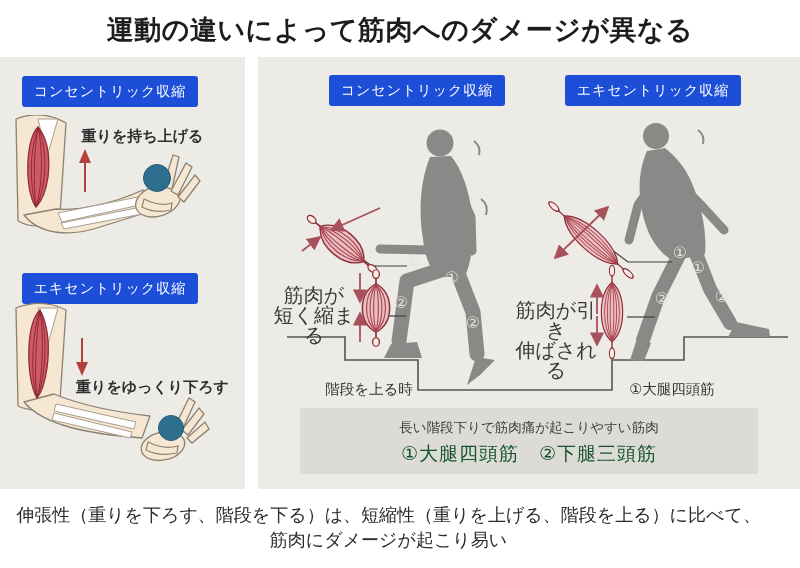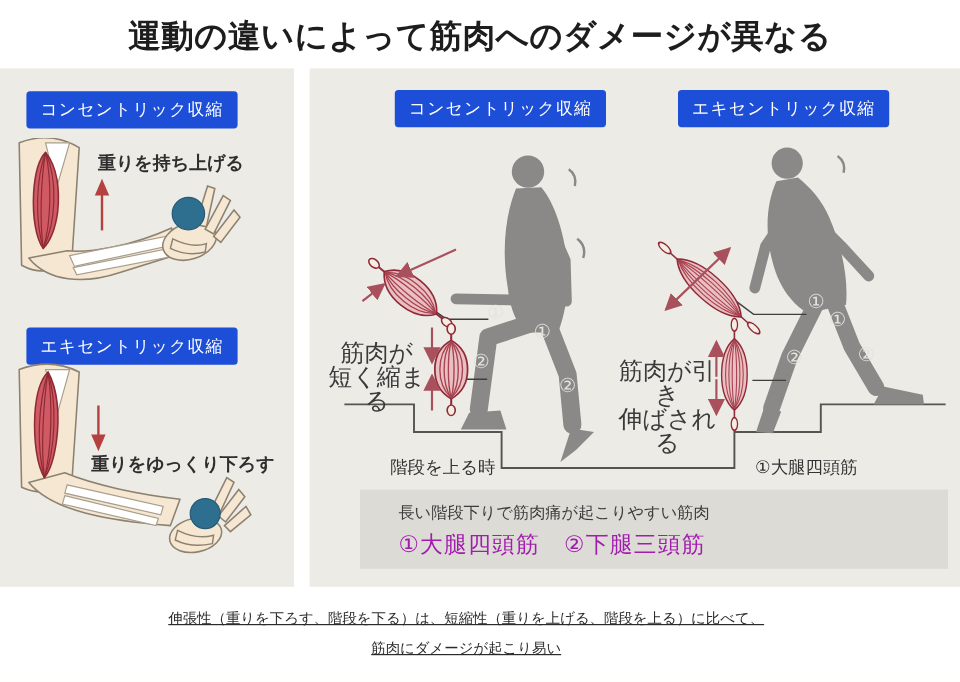--- a/index.html
+++ b/index.html
@@ -9,25 +9,25 @@
          font-size:27px;font-weight:bold;color:#1d1d1d;letter-spacing:.5px;}
   .panel{position:absolute;background:#ecebe6;}
   .panel.left{left:0;top:57px;width:245px;height:432px;}
   .panel.right{left:258px;top:57px;width:542px;height:432px;}
   .pill{position:absolute;width:176px;height:31px;background:#1d4ed8;border-radius:3px;
         color:#fff;font-size:14px;letter-spacing:1px;text-align:center;line-height:31px;}
   .cap{position:absolute;font-size:15px;font-weight:700;color:#2e2e2e;text-align:center;}
   .small-label{position:absolute;font-size:20px;color:#3a3a3a;text-align:center;line-height:20px;}
   .stair-label{position:absolute;font-size:14.5px;color:#333;text-align:center;}
   .marker{position:absolute;transform:translate(-50%,-50%);color:#e3e2dc;font-size:16px;line-height:1;}
-  .infobox{position:absolute;left:42px;top:351px;width:458px;height:66px;background:#dcdbd5;text-align:left;padding-left:32px;}
+  .infobox{position:absolute;left:42px;top:351px;width:458px;height:66px;background:#dcdbd5;text-align:center;}
   .infobox .l1{font-size:13.5px;color:#3c3c3c;margin-top:11px;}
-  .infobox .l2{font-size:19px;color:#a21caf;margin-top:4px;letter-spacing:1px;}
+  .infobox .l2{font-size:19px;color:#14532d;margin-top:4px;letter-spacing:1px;}
   .footnote{position:absolute;top:503px;left:0;width:777px;text-align:center;
-            font-size:12px;color:#2b2b2b;line-height:25px;text-decoration:underline;}
+            font-size:18px;color:#2b2b2b;line-height:25px;}
   svg{position:absolute;left:0;top:0;}
 </style>
 </head>
 <body>
 
 <div class="page">
 
   <div class="title">運動の違いによって筋肉へのダメージが異なる</div>
 
   <div class="panel left">

